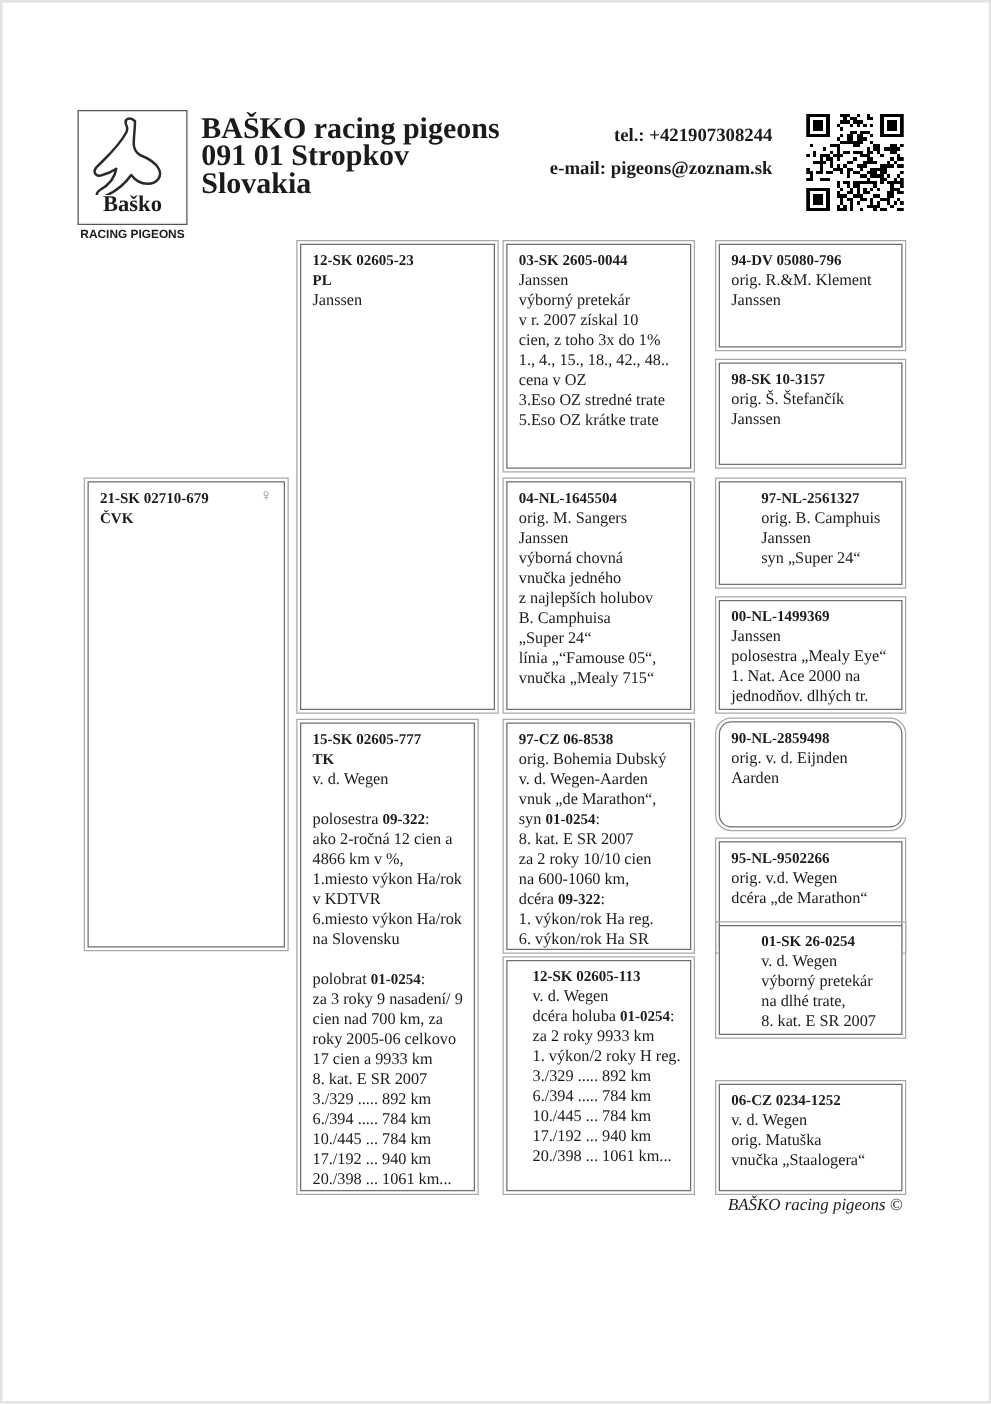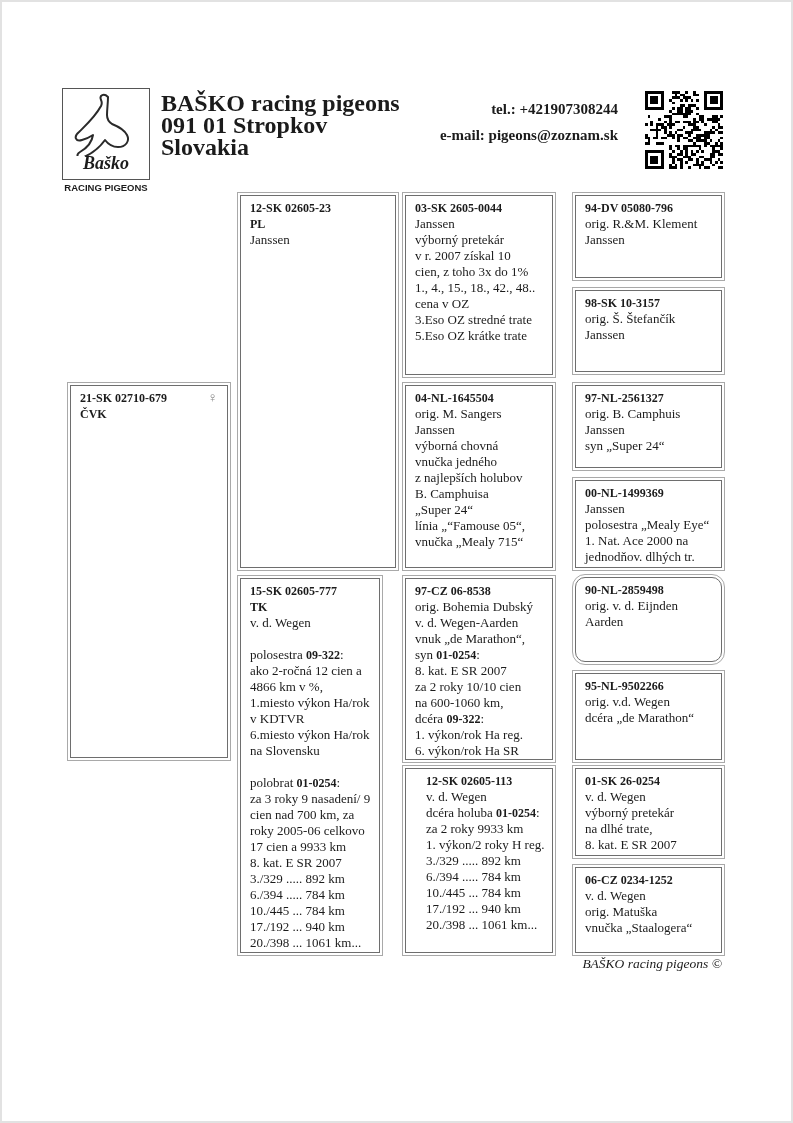--- a/index.html
+++ b/index.html
@@ -12,21 +12,21 @@
     color:#1b1b1b;
     overflow:hidden;
   }
   
   .logo-box{
     position:absolute;left:62px;top:88px;width:88px;height:92px;
     border:1px solid #555;box-sizing:border-box;text-align:center;
   }
   .logo-box svg{display:block;margin:3px auto 0 auto;}
   .logo-name{
-    font-weight:bold;font-style:italic;font-size:18px;line-height:18px;
+    font-weight:bold;font-size:18px;line-height:18px;
     margin-top:-2px;
   }
   .logo-sub{
     position:absolute;left:58px;top:182px;width:96px;
     text-align:center;
     font-family:"Liberation Sans", sans-serif;
     font-weight:bold;font-size:9.5px;letter-spacing:0px;
   }
   .owner{
     position:absolute;left:161px;top:92px;
@@ -57,25 +57,25 @@
   }
   .b0{left:70px;top:385px;width:158px;height:373px;}
   .b1{left:240px;top:195px;width:156px;height:373px;}
   .b2{left:240px;top:578px;width:140px;height:375px;}
   .b3{left:405px;top:195px;width:148px;height:180px;}
   .b4{left:405px;top:385px;width:148px;height:183px;}
   .b5{left:405px;top:578px;width:148px;height:182px;}
   .b6{left:405px;top:768px;width:148px;height:185px;padding-left:11px;}
   .b7{left:575px;top:195px;width:147px;height:83px;}
   .b8{left:575px;top:290px;width:147px;height:82px;}
-  .b9{left:575px;top:385px;width:147px;height:83px;}
+  .b9{left:575px;top:385px;width:147px;height:83px;padding-left:24px;}
   .b10{left:575px;top:480px;width:147px;height:88px;}
   .b11{left:575px;top:577px;width:147px;height:85px;border-radius:10px;}
   .b12{left:575px;top:673px;width:147px;height:87px;}
-  .b13{left:575px;top:768px;width:147px;height:88px;}
+  .b13{left:575px;top:740px;width:147px;height:88px;padding-left:24px;}
   .b14{left:575px;top:867px;width:147px;height:86px;}
   
   .footer{
     position:absolute;right:71px;top:956px;
     font-style:italic;font-size:13.5px;
   }
 </style>
 </head>
 <body>
 

